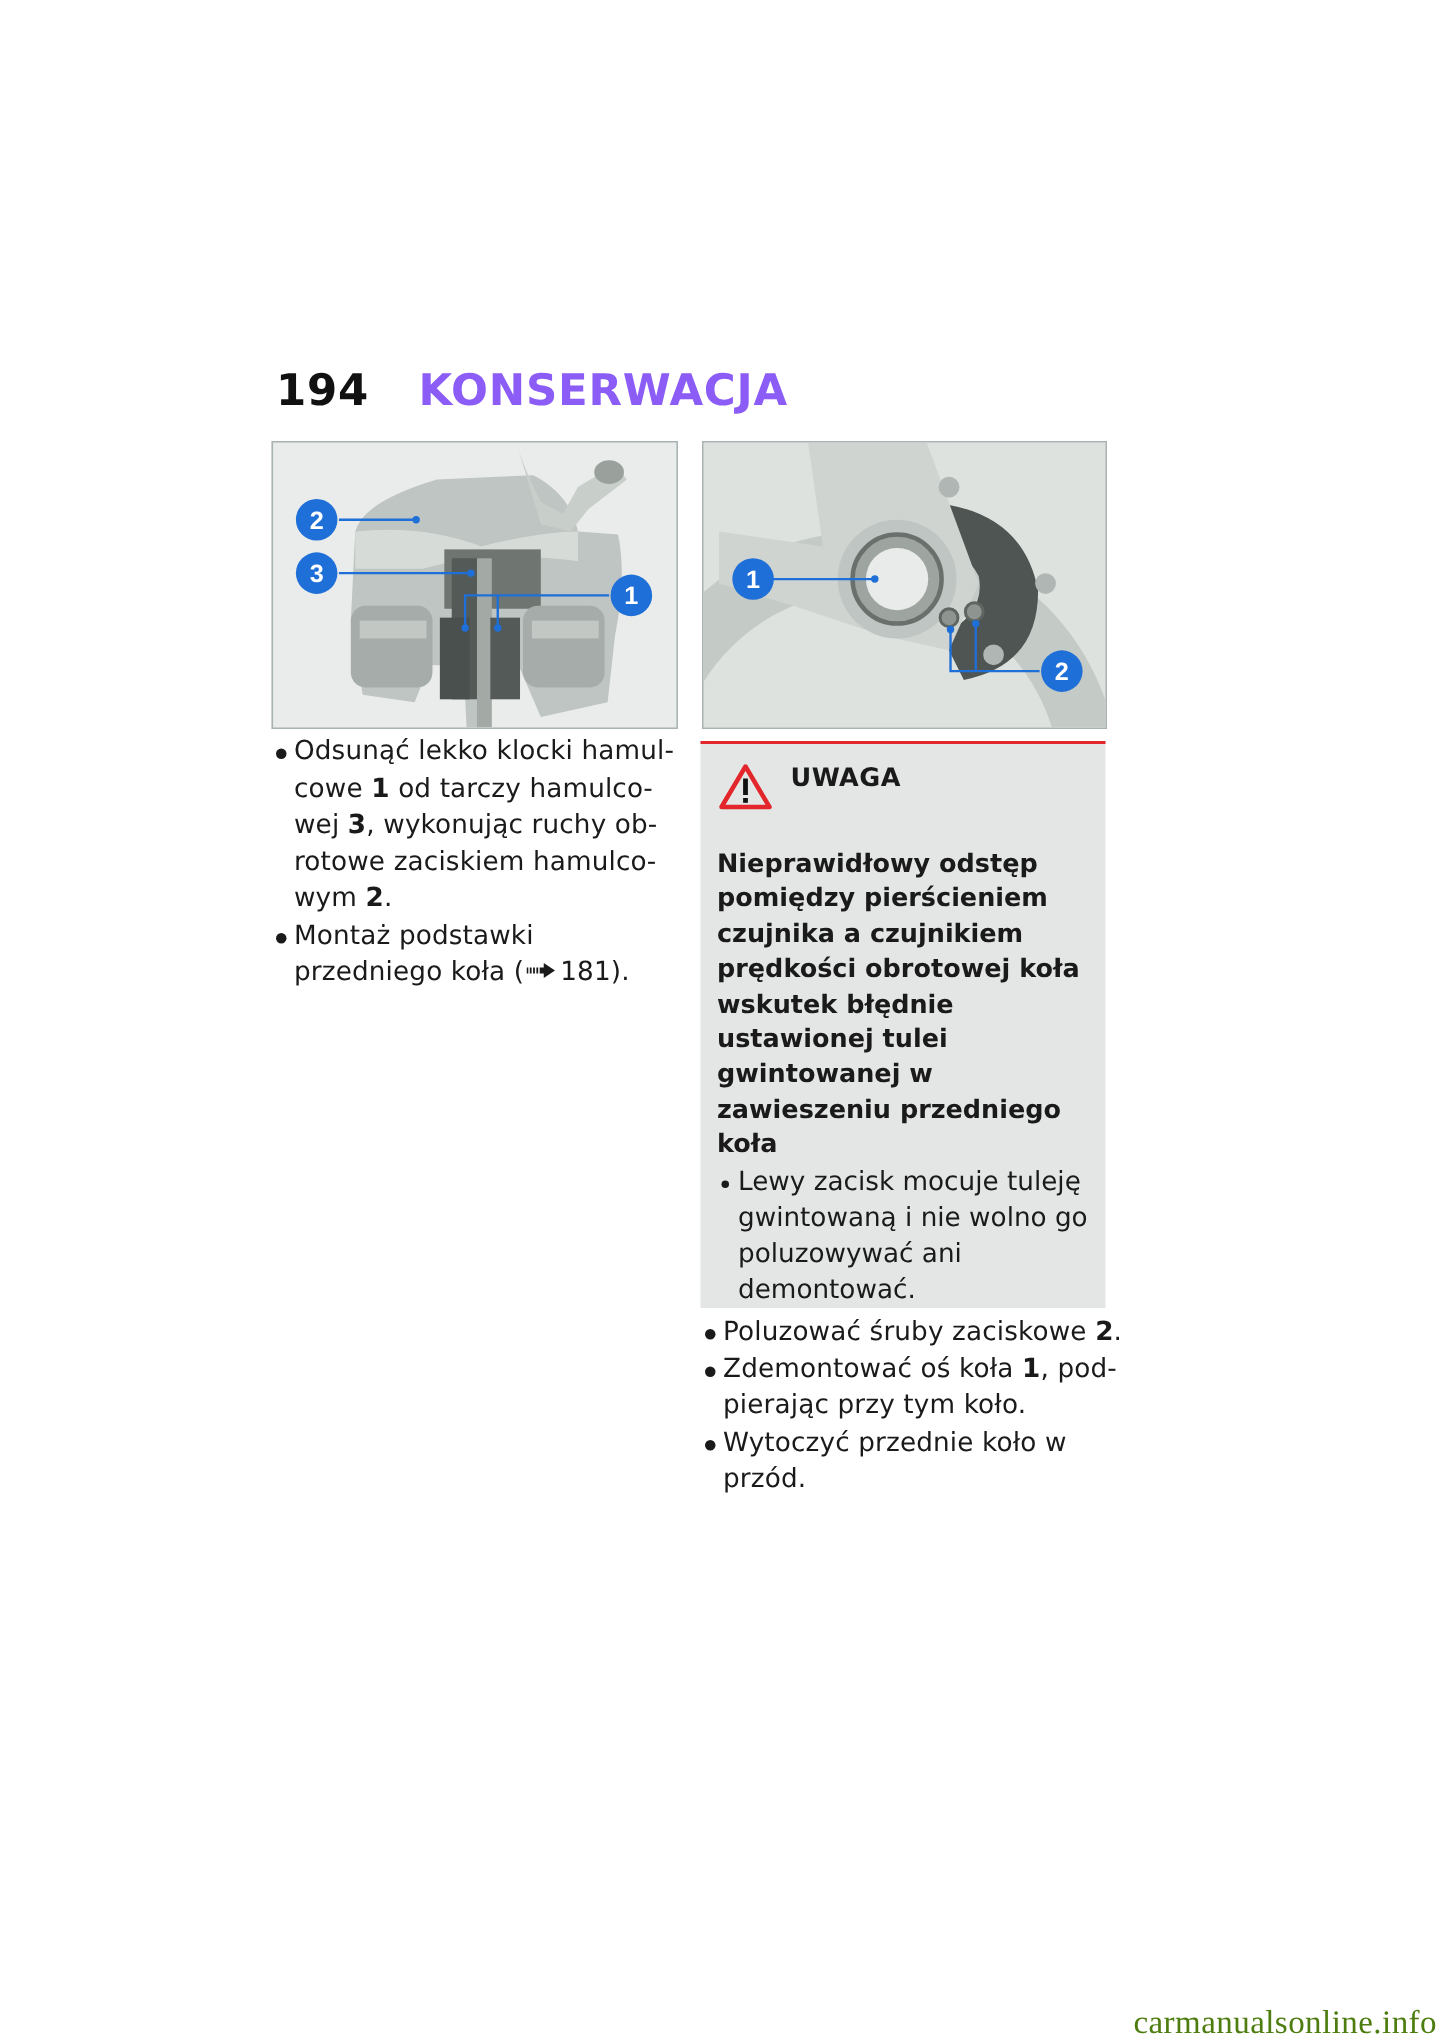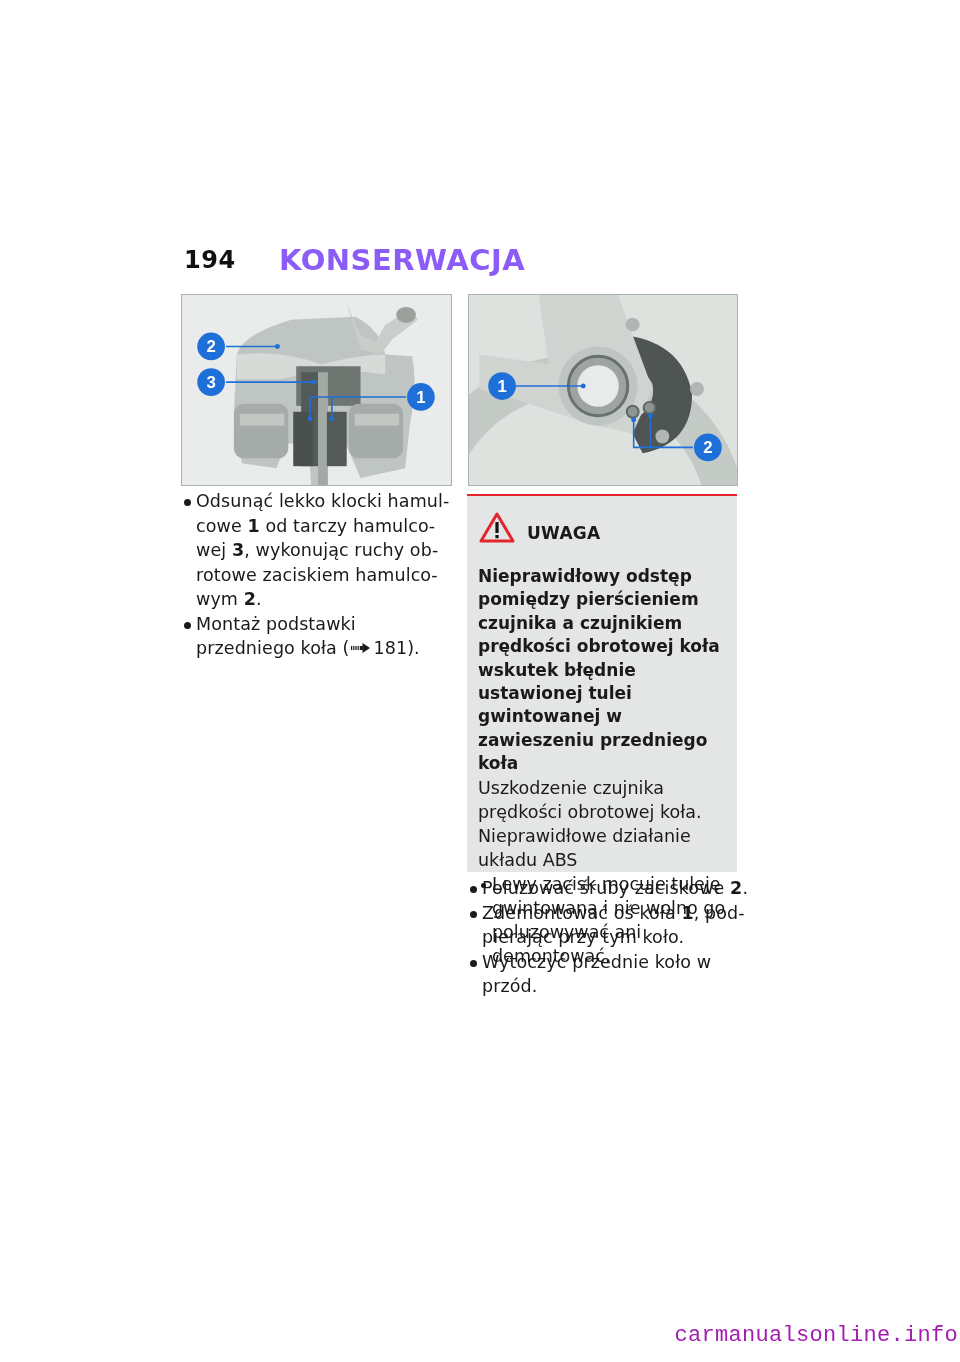--- a/index.html
+++ b/index.html
@@ -1,48 +1,48 @@
 <!DOCTYPE html>
 <html><head>
 <meta charset="utf-8">
 <style>
   html, body { margin: 0; padding: 0; background: #ffffff; }
   body { width: 960px; height: 1362px; position: relative; overflow: hidden;
          font-family: "DejaVu Sans", "Liberation Sans", sans-serif; color: #1a1a1a; }
 
   .page-header { position: absolute; left: 184px; top: 240px; height: 40px; display: flex; align-items: center; }
-  .page-number { font-weight: 700; font-size: 24px; letter-spacing: 0.5px; color: #111; width: 95px; }
+  .page-number { font-weight: 700; font-size: 29px; letter-spacing: 0.5px; color: #111; width: 95px; }
   .section-title { font-weight: 700; font-size: 29px; letter-spacing: 0.5px; color: #8b5cf6; }
 
   .figure { position: absolute; border: 1.5px solid #a9b3b3; box-sizing: border-box; overflow: hidden; background: #dfe3e1; }
   .fig-left { left: 181px; top: 294px; width: 271px; height: 192px; }
   .fig-right { left: 468px; top: 294px; width: 270px; height: 192px; }
   .figure svg { display: block; width: 100%; height: 100%; }
 
   .col { position: absolute; font-size: 17.5px; line-height: 24.5px; letter-spacing: 0.1px; }
   .col-left { left: 182px; top: 489px; width: 275px; }
   .col-right-steps { left: 468px; top: 876px; width: 285px; }
 
   .bullet-list { list-style: none; margin: 0; padding: 0; }
   .bullet-item { position: relative; padding-left: 14px; }
   .bullet-item::before { content: ""; position: absolute; left: 2px; top: 10px; width: 7px; height: 7px; border-radius: 50%; background: #1a1a1a; }
   .gap { margin-top: 9px; }
   .ref { font-weight: 700; }
   .arrow-glyph { display: inline-block; width: 19px; height: 10px; vertical-align: 1px; margin: 0 3px 0 2px; }
 
   .warning-box { position: absolute; left: 467px; top: 494px; width: 270px; height: 378px; background: #e4e6e5; border-top: 2.5px solid #e2262c; box-sizing: border-box; padding: 13px 10px 0 11px; }
-  .warning-head { display: flex; align-items: flex-end; height: 34px; }
+  .warning-head { display: flex; align-items: flex-start; height: 34px; }
   .warning-icon { width: 36px; height: 31px; margin-left: 1px; margin-right: 12px; }
   .warning-label { font-weight: 700; font-size: 17px; letter-spacing: 0.3px; }
   .warning-title { font-weight: 700; font-size: 17px; line-height: 23.4px; margin-top: 22px; }
   .warning-body { font-size: 17.5px; line-height: 24px; }
   .warning-bullets .bullet-item { padding-left: 14px; }
   .warning-bullets .bullet-item::before { width: 5px; height: 5px; top: 11px; left: 3px; }
 
-  .watermark { position: absolute; right: 2px; bottom: 14px; font-family: Liberation Mono, monospace; font-size: 22px; color: #a21caf; letter-spacing: 0.3px; }
+  .watermark { position: absolute; right: 2px; bottom: 1px; font-family: Liberation Serif, serif; font-size: 22px; color: #4d7c0f; letter-spacing: 0.3px; }
 </style>
 </head>
 <body>
 
 <div class="page-header">
   <span class="page-number">194</span>
   <span class="section-title">KONSERWACJA</span>
 </div>
 
 <div class="figure fig-left">
@@ -153,21 +153,20 @@
 <div class="warning-box">
   <div class="warning-head">
     <svg class="warning-icon" viewBox="0 0 36 31">
       <polygon points="18,2 34,29 2,29" fill="none" stroke="#e2262c" stroke-width="3" stroke-linejoin="round"></polygon>
       <rect x="16.4" y="10" width="3.2" height="11" fill="#111"></rect>
       <rect x="16.4" y="23" width="3.2" height="3.2" fill="#111"></rect>
     </svg>
     <span class="warning-label">UWAGA</span>
   </div>
   <div class="warning-title">Nieprawidłowy odstęp po­między pierścieniem czuj­nika a czujnikiem prędko­ści obrotowej koła wsku­tek błędnie ustawionej tulei gwintowanej w zawieszeniu przedniego koła</div>
-  <div class="warning-body">Uszkodzenie czujnika prędko­ści obrotowej koła. Nieprawi­dłowe działanie układu ABS</div>
   <ul class="bullet-list warning-body warning-bullets">
     <li class="bullet-item">Lewy zacisk mocuje tuleję gwintowaną i nie wolno go poluzowywać ani demonto­wać.</li>
   </ul>
 </div>
 
 <div class="col col-right-steps">
   <ul class="bullet-list">
     <li class="bullet-item"><span>Poluzować śruby zaciskowe </span><span class="ref">2</span><span>.</span></li>
     <li class="bullet-item"><span>Zdemontować oś koła </span><span class="ref">1</span><span>, pod­pierając przy tym koło.</span></li>
     <li class="bullet-item">Wytoczyć przednie koło w przód.</li>

